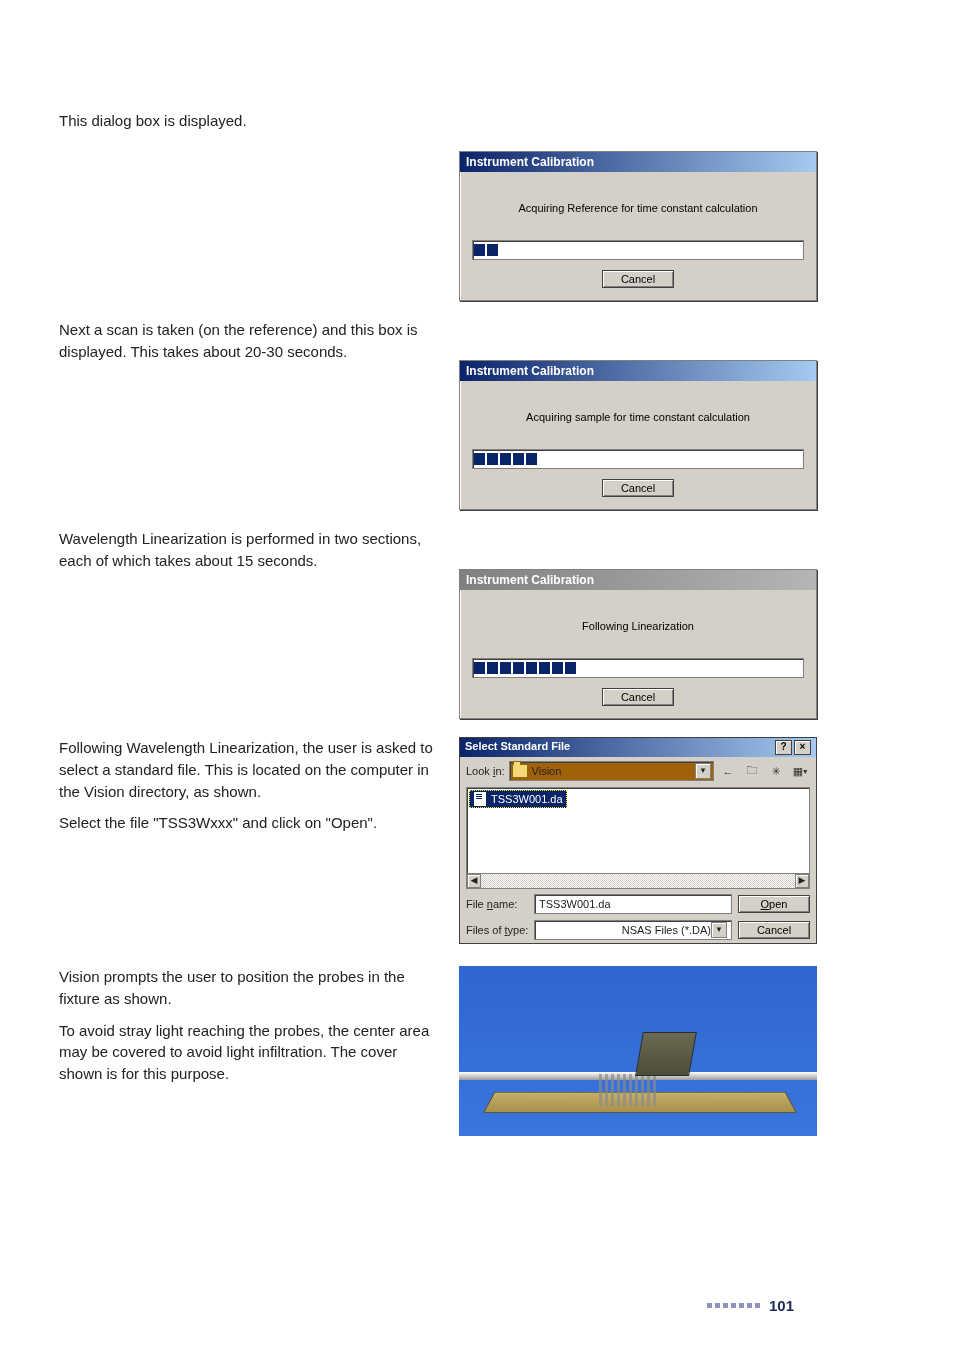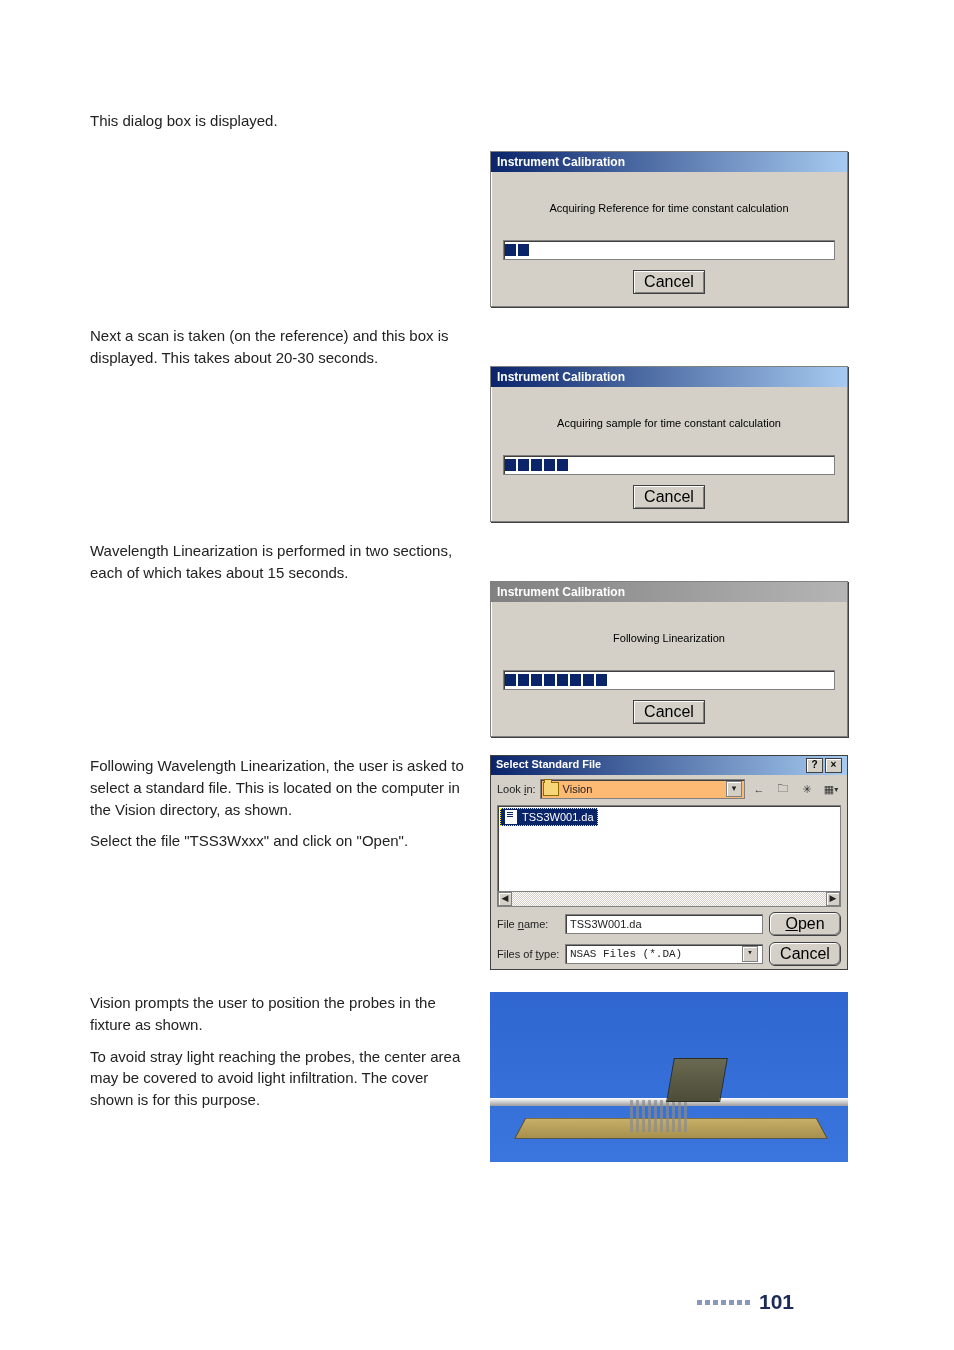--- a/index.html
+++ b/index.html
@@ -7,21 +7,21 @@
     padding: 0;
     background: #ffffff;
     font-family: "Segoe UI", Tahoma, Verdana, sans-serif;
     color: #222222;
   }
   .page {
     width: 894px;
     height: 1350px;
     position: relative;
     box-sizing: border-box;
-    padding: 110px 60px 40px 90px;
+    padding: 110px 60px 40px 59px;
   }
   .row {
     display: flex;
     align-items: flex-start;
     margin-bottom: 18px;
   }
   .left-col {
     width: 380px;
     flex: 0 0 380px;
     padding-right: 20px;
@@ -78,21 +78,21 @@
     height: 12px;
     background: #0a246a;
   }
   .btn-row {
     text-align: center;
     padding-top: 10px;
   }
   .win-btn {
     min-width: 72px;
     font-family: Tahoma, sans-serif;
-    font-size: 16px;
+    font-size: 11px;
     background: #d4d0c8;
     border: 1px solid #404040;
     box-shadow: inset 1px 1px 0 #ffffff, inset -1px -1px 0 #808080;
     padding: 2px 10px;
     cursor: pointer;
   }
   .win-btn .ul { text-decoration: underline; }
 
   
   .file-dlg {
@@ -128,21 +128,21 @@
     gap: 4px;
     padding: 4px 6px;
   }
   .toolbar .lbl {
     white-space: nowrap;
   }
   .toolbar .lbl .ul { text-decoration: underline; }
   .toolbar .combo {
     flex: 1;
     height: 18px;
-    background: #fdba74;
+    background: #a16207;
     border: 1px solid #808080;
     box-shadow: inset 1px 1px 0 #404040;
     display: flex;
     align-items: center;
     padding: 0 2px;
     gap: 4px;
     cursor: pointer;
   }
   .toolbar .combo .folder-ic {
     width: 14px; height: 12px; position: relative;
@@ -233,34 +233,32 @@
     flex: 1;
     height: 18px;
     background: #ffffff;
     border: 1px solid #808080;
     box-shadow: inset 1px 1px 0 #404040;
     padding: 0 4px;
     display: flex;
     align-items: center;
   }
   .form-row .input.combo {
-    justify-content: space-between;
-    font-family: Liberation Mono, monospace;
+    justify-content: flex-end;
   }
   .form-row .input.combo .dd {
     width: 14px; height: 14px;
     background: #d4d0c8;
     border: 1px solid #808080;
     box-shadow: inset 1px 1px 0 #ffffff;
     text-align: center; font-size: 9px; line-height: 12px;
     cursor: pointer;
   }
   .form-row .side-btn {
     width: 58px;
-    border-radius: 6px;
   }
   .file-dlg .check-row {
     padding: 3px 6px 6px 76px;
     display: flex;
     align-items: center;
     gap: 6px;
   }
   .file-dlg .check-row .cb {
     width: 12px; height: 12px;
     background: #ffffff;
@@ -321,21 +319,21 @@
     display: flex;
     gap: 3px;
   }
   .footer .dots span {
     width: 5px; height: 5px;
     background: #8896ba;
   }
   .footer .pg {
     font-weight: bold;
     color: #1a2b57;
-    font-size: 21px;
+    font-size: 15px;
     padding-left: 6px;
   }
 </style>
 </head>
 <body>
 
 <div class="page">
 
   <div class="row">
     <div class="left-col">

